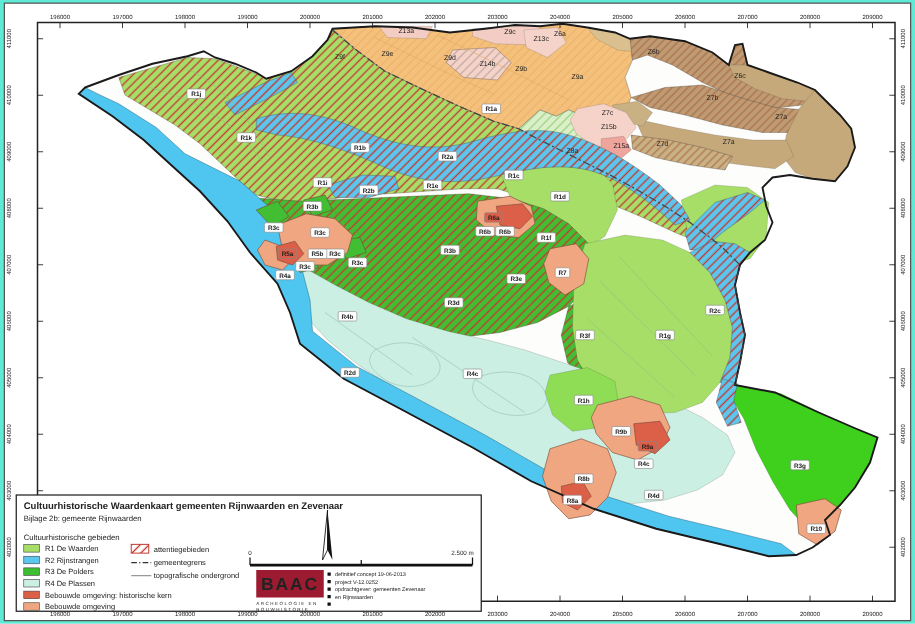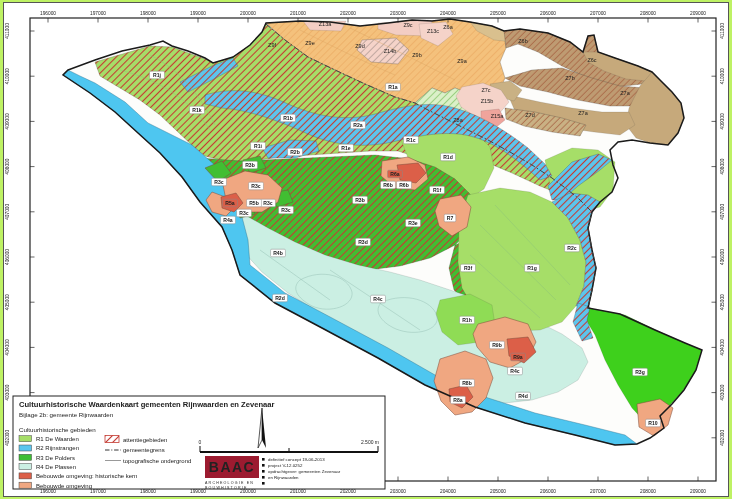--- a/index.html
+++ b/index.html
@@ -1,16 +1,16 @@
 <!DOCTYPE html>
 <html style="--r1: #A6DE68; --r2: #5BC6EE; --r3: #41BE32; --r3_bright: #3ED01C; --r4: #CBEFE3; --kern: #DC5F48; --bebouwd: #F0A781; --river: #4EC6F0; --orange: #F4C17C; --pink: #F5D3C9; --pink2: #F3CDC3; --salmonpink: #EFA49C; --tan: #C6A97B; --tan_light: #D9C08E; --brown: #BE9B72; --olive: #C9B184; --zgreen: #DBF0C8; --hatchred: #C43B32; --hatchbrown: #A5603F; --hatchorange: #E8A259; --hatchgreen: #8CC870; --hatchgray: #C0A8A0; --outline: #1A1A1A; --grens: #444444; --parcel: #93BCB1; --logo_red: #9C1B30;"><head>
 <meta charset="utf-8">
 <style>
   html,body{margin:0;padding:0;background:#e8e8e8;}
-  .stage{position:relative;width:732px;height:499px;background:#bef264;overflow:hidden;
+  .stage{position:relative;width:732px;height:499px;background:#5eead4;overflow:hidden;
          font-family:"Liberation Sans",sans-serif;}
   svg{position:absolute;left:0;top:0;}
   svg text{font-family:"Liberation Sans",sans-serif;fill:#222;}
   .plR{stroke:var(--hatchred);stroke-width:1.1;}
   .plBr{stroke:var(--hatchbrown);stroke-width:1;opacity:.75;}
   .plOr{stroke:var(--hatchorange);stroke-width:1;opacity:.5;}
   .plGn{stroke:var(--hatchgreen);stroke-width:1;opacity:.8;}
   .plGy{stroke:var(--hatchgray);stroke-width:1;}
   .zone{stroke:rgba(60,60,60,.35);stroke-width:.4;}
   .village{stroke:#7a4a3a;stroke-width:.5;}

